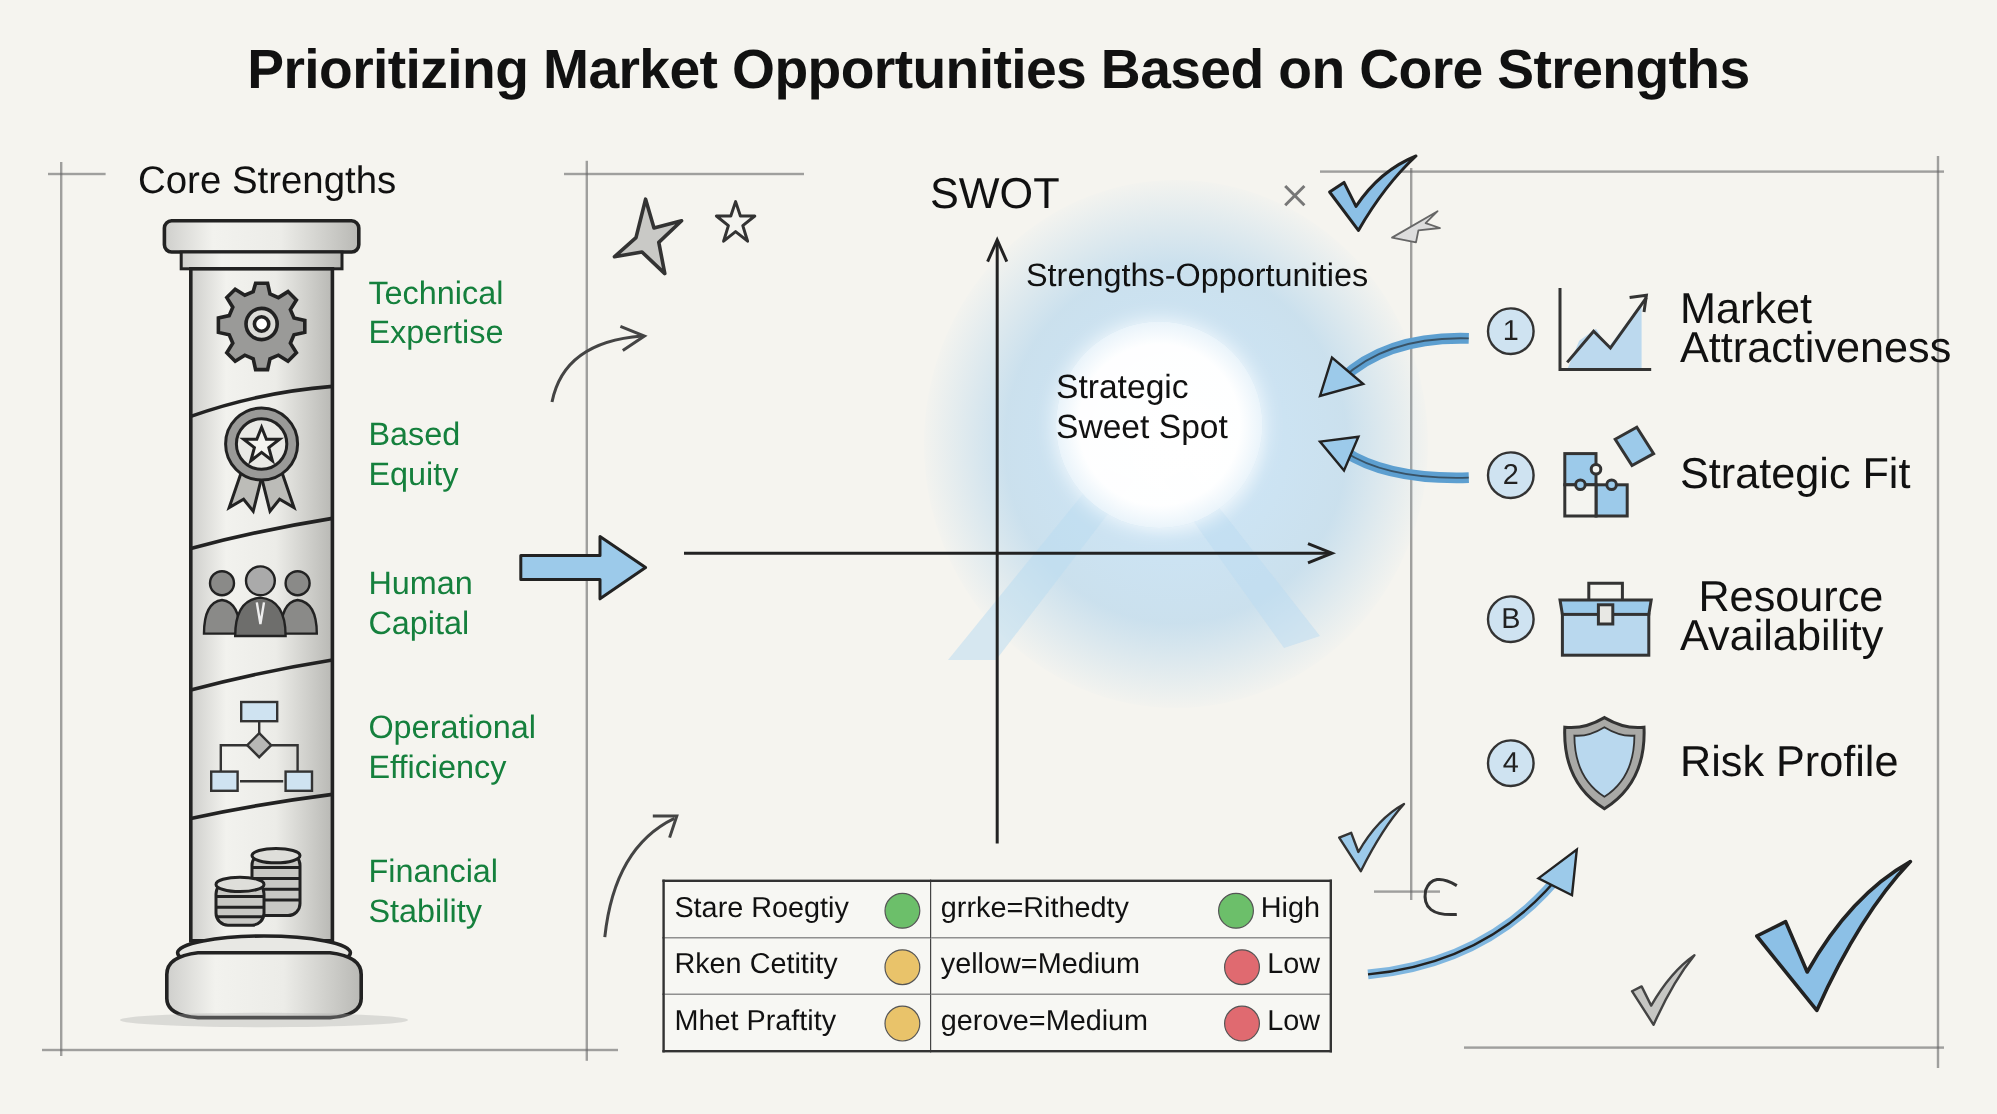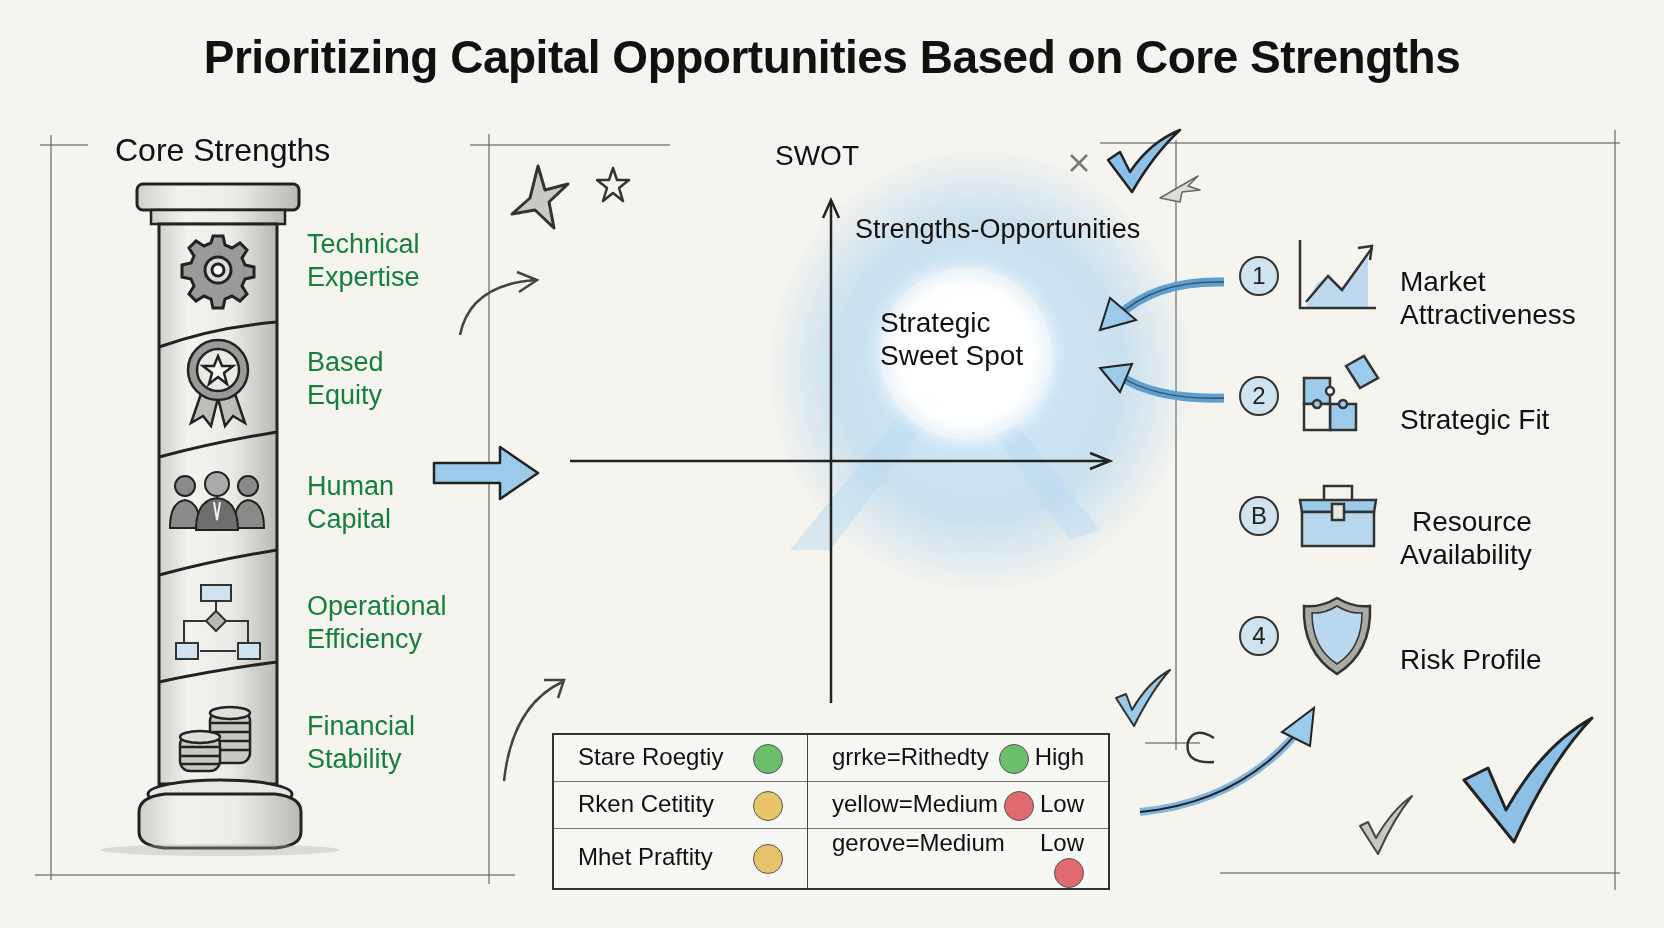--- a/index.html
+++ b/index.html
@@ -12,34 +12,34 @@
     }
     .abs { position: absolute; }
     .title {
       left: 0; top: 30px; width: 1664px; text-align: center;
       font-size: 46px; font-weight: bold; letter-spacing: -0.5px;
       color: #111;
     }
     .sketch-line { position: absolute; background: #666; opacity: 0.6; }
     .section-head { font-size: 32px; color: #111; }
     .strength-label { font-size: 27px; line-height: 33px; color: #15803d; }
-    .crit-label { font-size: 28px; line-height: 33px; color: #111; margin-top: 25px; }
+    .crit-label { font-size: 36px; line-height: 33px; color: #111; }
     .num-badge {
       position: absolute; width: 36px; height: 36px; border-radius: 50%;
       border: 2.5px solid #333; background: #cfe3f1;
       font-size: 24px; text-align: center; line-height: 36px; color: #222;
     }
     svg { overflow: visible; }
     .legend-table {
       left: 552px; top: 733px; width: 558px; height: 142px;
       border: 2px solid #333; background: #f7f7f3;
       border-collapse: collapse;
     }
     .legend-table td {
-      border-top: 1.5px solid #777; height: 46px; padding: 0 24px;
+      border-top: 1.5px solid #777; height: 46px; padding: 0 8px;
       font-size: 24px; color: #111; white-space: nowrap; border-radius: 11px;
     }
     .legend-table tr:first-child td { border-top: none; }
     .legend-table td.sep { border-left: 1.5px solid #444; }
     .dot {
       display: inline-block; width: 28px; height: 28px; border-radius: 50%;
       border: 1.5px solid #555; vertical-align: middle;
     }
     .glow {
       left: 770px; top: 150px; width: 420px; height: 440px;
@@ -48,21 +48,21 @@
     }
     .halo {
       left: 880px; top: 268px; width: 172px; height: 172px; border-radius: 50%;
       background: radial-gradient(circle, rgba(255,255,255,0.98) 55%, rgba(230,242,250,0.9) 75%, rgba(190,222,243,0.6) 100%);
       box-shadow: 0 0 18px rgba(255,255,255,0.9);
     }
   </style>
 </head>
 <body>
 
-<div class="abs title">Prioritizing Capital Opportunities Based on Core Strengths</div>
+<div class="abs title">Prioritizing Market Opportunities Based on Core Strengths</div>
 
 <div class="sketch-line" style="left:50px;top:135px;width:2px;height:745px;"></div>
 <div class="sketch-line" style="left:40px;top:144px;width:48px;height:2px;"></div>
 <div class="sketch-line" style="left:35px;top:874px;width:480px;height:2px;"></div>
 <div class="sketch-line" style="left:488px;top:134px;width:2px;height:750px;"></div>
 <div class="sketch-line" style="left:470px;top:144px;width:200px;height:2px;"></div>
 <div class="sketch-line" style="left:1100px;top:142px;width:520px;height:2px;"></div>
 <div class="sketch-line" style="left:1175px;top:140px;width:2px;height:610px;"></div>
 <div class="sketch-line" style="left:1614px;top:130px;width:2px;height:760px;"></div>
 <div class="sketch-line" style="left:1220px;top:872px;width:400px;height:2px;"></div>
@@ -183,21 +183,21 @@
   <path d="M2 18 H68 V2 L106 28 L68 54 V38 H2 Z" fill="#9ccaea" stroke="#222" stroke-width="2.5" stroke-linejoin="round"></path>
 </svg>
 
 <div class="abs glow"></div>
 <svg class="abs" style="left:770px;top:380px;" width="360" height="180" viewBox="0 0 360 180">
   <path d="M150 10 L20 170 L60 170 L175 20 Z" fill="#bcdcf1" opacity="0.55"></path>
   <path d="M220 10 L330 150 L300 160 L200 20 Z" fill="#bcdcf1" opacity="0.5"></path>
 </svg>
 <div class="abs halo"></div>
 
-<div class="abs section-head" style="left:775px;top:140px;font-size:28px;">SWOT</div>
+<div class="abs section-head" style="left:775px;top:140px;font-size:36px;">SWOT</div>
 
 <svg class="abs" style="left:560px;top:198px;" width="560" height="510" viewBox="0 0 560 510">
   <path d="M271 505 V4" stroke="#222" stroke-width="2.5" fill="none"></path>
   <path d="M263 20 L271 2 L279 20" stroke="#222" stroke-width="2.5" fill="none"></path>
   <path d="M10 263 H548" stroke="#222" stroke-width="2.5" fill="none"></path>
   <path d="M530 255 L550 263 L530 271" stroke="#222" stroke-width="2.5" fill="none"></path>
 </svg>
 
 <div class="abs" style="left:855px;top:214px;font-size:27px;">Strengths-Opportunities</div>
 <div class="abs" style="left:880px;top:306px;width:172px;text-align:left;font-size:28px;line-height:33px;">

